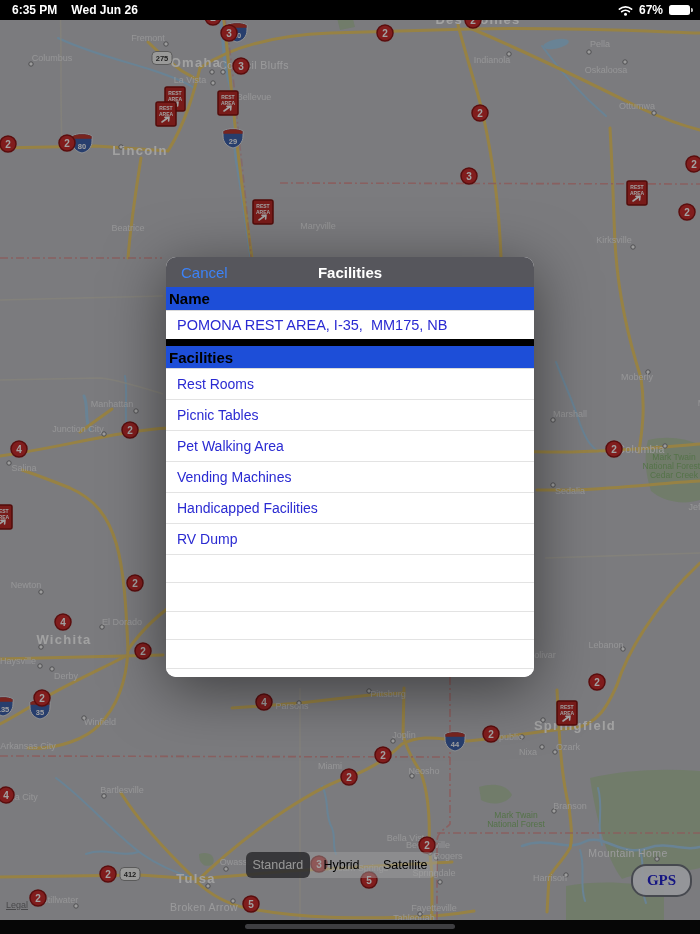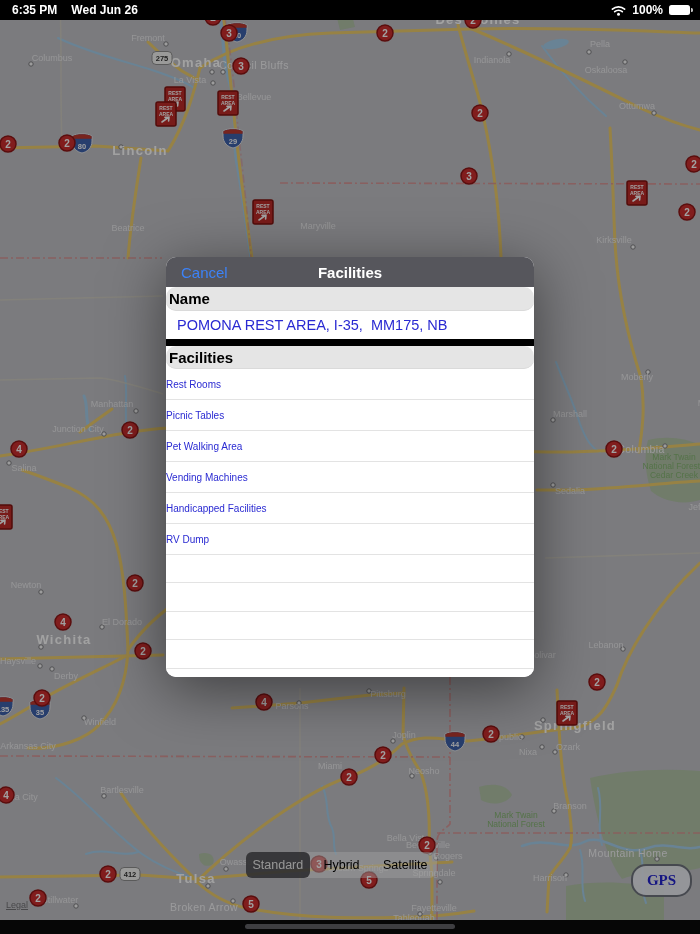--- a/index.html
+++ b/index.html
@@ -40,27 +40,27 @@
   .legal{position:absolute;left:6px;top:900px;z-index:3;font-size:9px;color:#727275;text-decoration:underline;}
   
   .bottom-bar{position:absolute;left:0;top:920px;width:700px;height:14px;background:#060606;z-index:50;}
   .home-indicator{position:absolute;left:245px;top:4px;width:210px;height:5px;border-radius:2.5px;background:#3e3e41;}
   
   .modal{position:absolute;left:166px;top:257px;width:368px;height:420px;z-index:10;border-radius:10px;
          box-shadow:0 12px 60px rgba(0,0,0,.5);background:#fff;overflow:hidden;display:flex;flex-direction:column;}
   .modal-header{height:30px;background:#56565c;display:flex;align-items:center;position:relative;flex:none;}
   .cancel{position:absolute;left:15px;font-size:15px;color:#3c82f7;cursor:pointer;}
   .modal-title{width:100%;text-align:center;font-size:15px;font-weight:700;color:#fff;}
-  .sec{background:#e5e5e5;color:#000;font-weight:700;font-size:15px;display:flex;align-items:center;
-       padding-left:3px;flex:none;border-bottom:1px solid #dadada;border-radius:10px;}
+  .sec{background:#1d4ed8;color:#000;font-weight:700;font-size:15px;display:flex;align-items:center;
+       padding-left:3px;flex:none;border-bottom:1px solid #dadada;}
   .sec-name{height:23px;}
   .sec-fac{height:22px;}
   .val-row{height:28px;display:flex;align-items:center;padding-left:11px;font-size:14.5px;color:#2a2ad2;
            flex:none;border-bottom:7px solid #000000;white-space:pre;}
-  .fac-row{height:30px;display:flex;align-items:center;font-size:10px;color:#2a2ad2;
+  .fac-row{height:30px;display:flex;align-items:center;padding-left:11px;font-size:14px;color:#2a2ad2;
            border-bottom:1px solid #e3e3e3;flex:none;}
   .empty-row{height:27.4px;border-bottom:1px solid #e3e3e3;flex:none;background:#fff;}
   .empty-row:last-child{border-bottom:none;}
 </style>
 </head>
 <body>
 
 <div class="screen">
 
   <svg id="map-svg" width="700" height="934" viewBox="0 0 700 934">
@@ -481,21 +481,21 @@
     <div class="sb-left">
       <span>6:35 PM</span>
       <span>Wed Jun 26</span>
     </div>
     <div class="sb-right">
       <svg width="15" height="11" viewBox="0 0 15 11">
         <path d="M1.4,4.1 A9.2,9.2 0 0 1 13.6,4.1" stroke="#fff" stroke-width="1.7" fill="none" stroke-linecap="round"></path>
         <path d="M3.7,6.7 A5.8,5.8 0 0 1 11.3,6.7" stroke="#fff" stroke-width="1.7" fill="none" stroke-linecap="round"></path>
         <circle cx="7.5" cy="9.3" r="1.5" fill="#fff"></circle>
       </svg>
-      <span>100%</span>
+      <span>67%</span>
       <div class="battery"></div>
     </div>
   </div>
 
   <div class="bottom-bar">
     <div class="home-indicator"></div>
   </div>
 
 </div>
 

